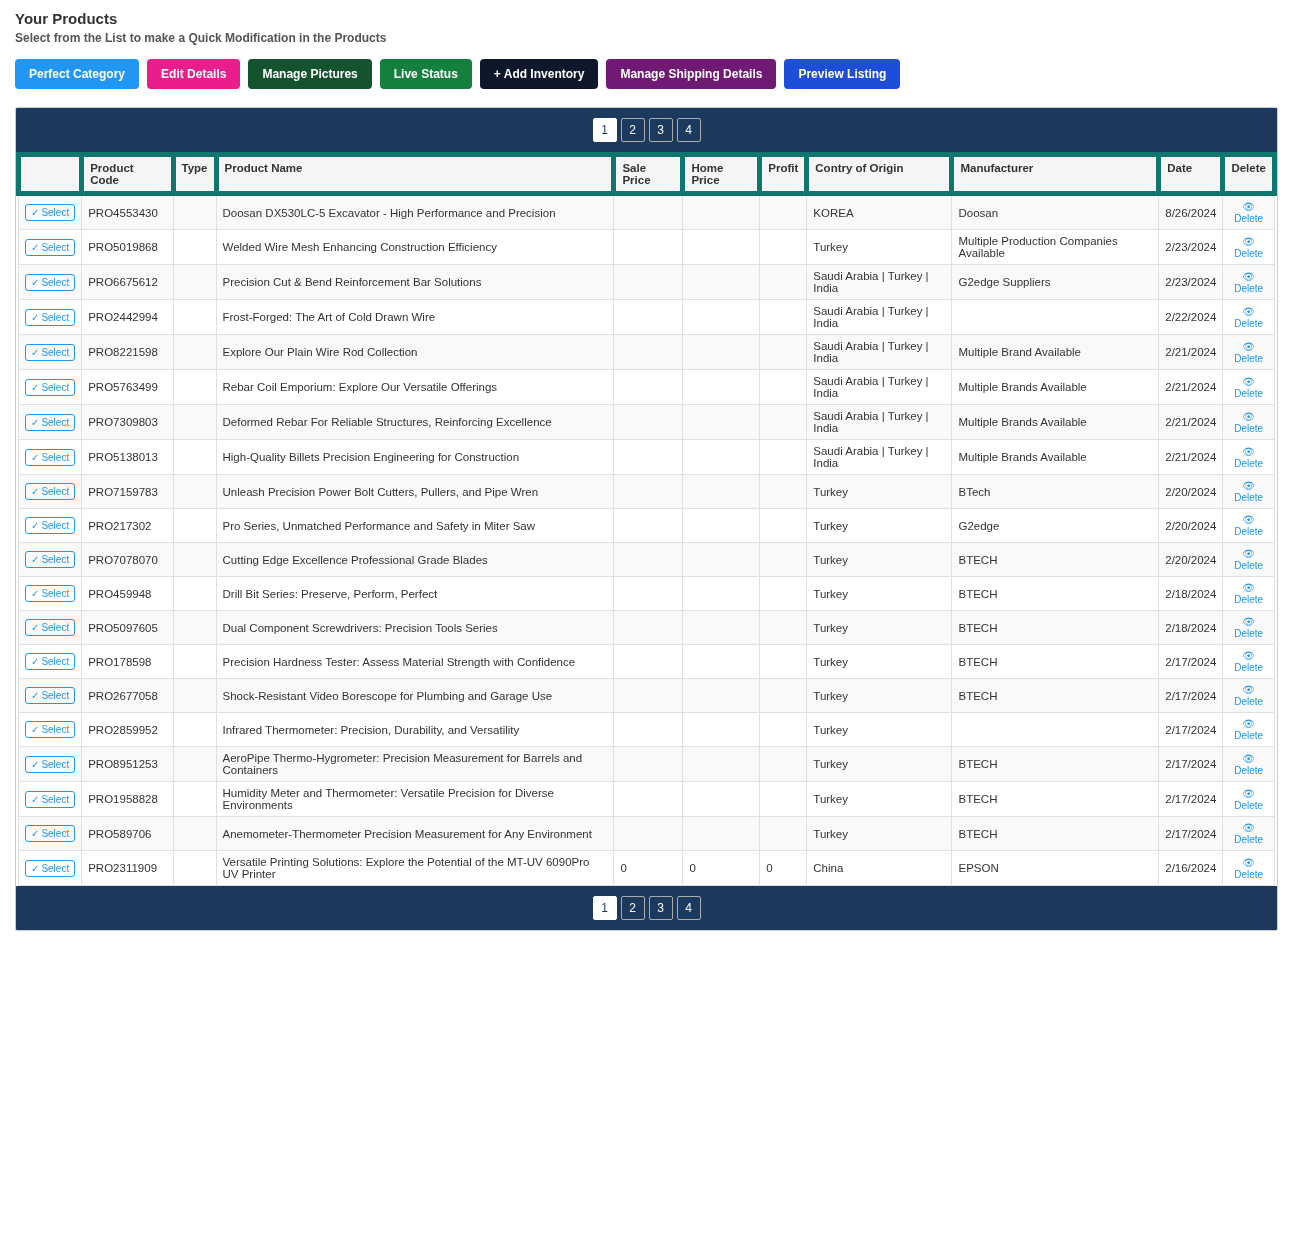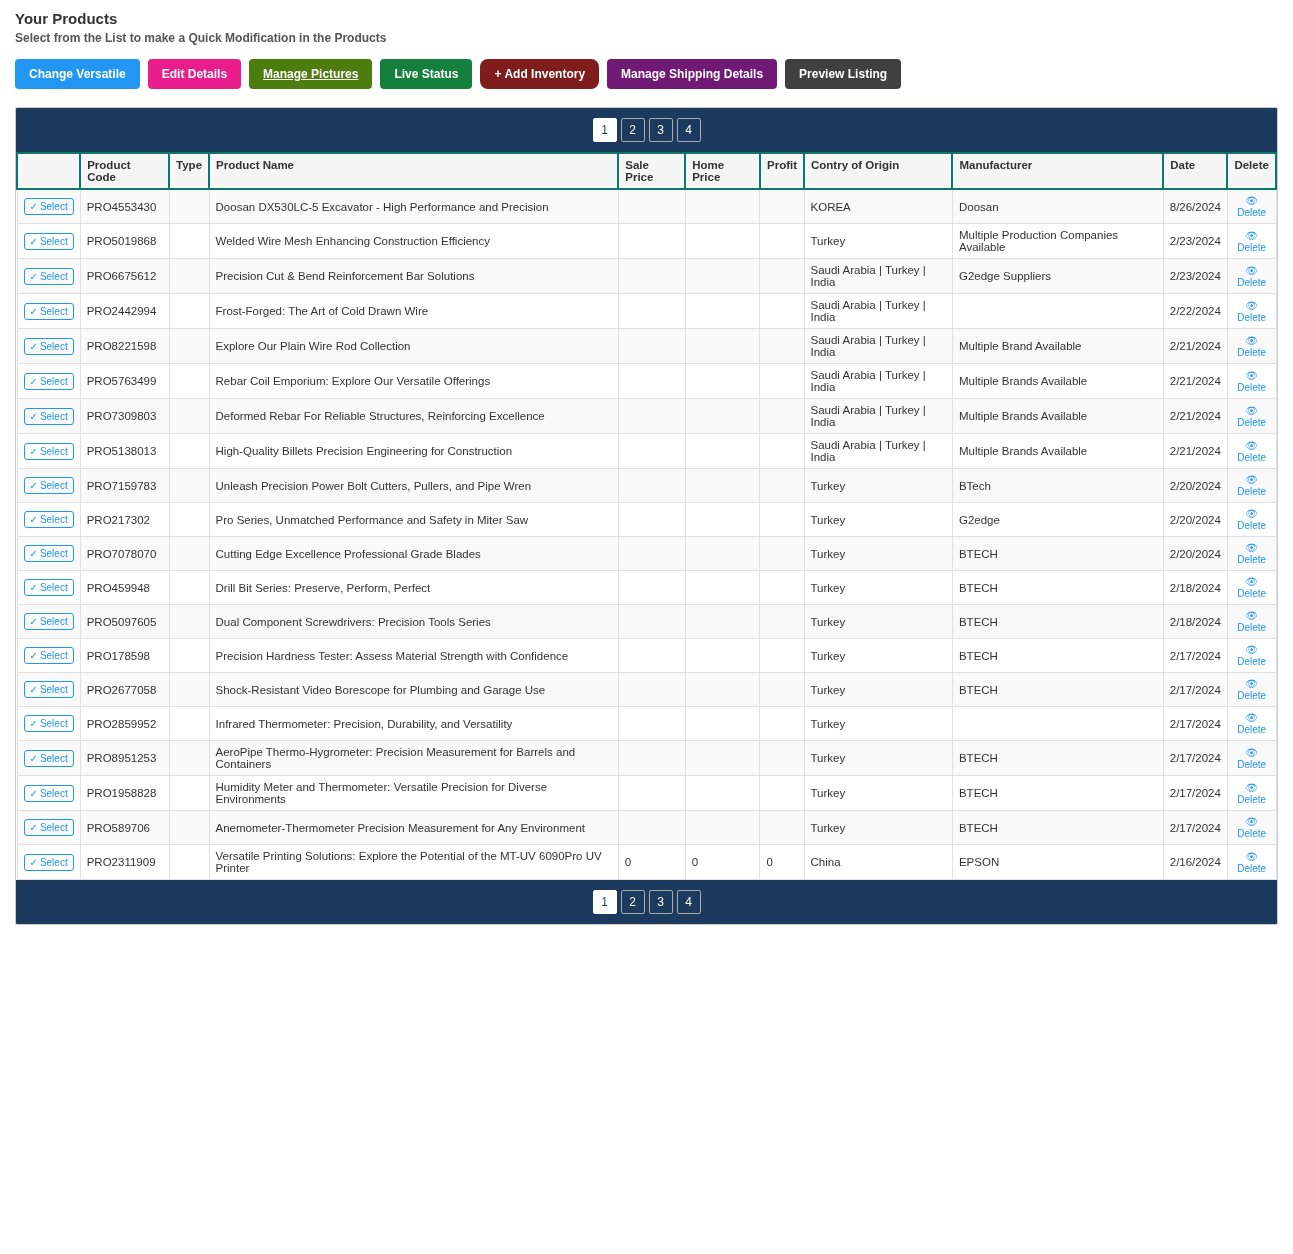--- a/index.html
+++ b/index.html
@@ -13,25 +13,25 @@
       padding: 8px 14px;
       border: none;
       border-radius: 4px;
       cursor: pointer;
       font-size: 12px;
       font-weight: bold;
       color: #fff;
     }
     .btn-blue { background: #2196f3; }
     .btn-pink { background: #e91e8c; text-align: right; }
-    .btn-orange { background: #4d7c0f; text-decoration: underline; }
+    .btn-orange { background: #14532d; }
     .btn-teal { background: #15803d; }
-    .btn-green-light { background: #7f1d1d; border-radius: 8px; }
+    .btn-green-light { background: #0f172a; }
     .btn-green { background: #701a75; }
-    .btn-cyan { background: #404040; }
+    .btn-cyan { background: #1d4ed8; }
 
     .table-wrapper { border: 1px solid #ccc; border-radius: 2px; overflow: hidden; }
 
     .pagination-bar {
       background: #1c3a5e;
       display: flex;
       justify-content: center;
       align-items: center;
       padding: 10px;
       gap: 4px;
@@ -48,21 +48,21 @@
     }
     .page-btn.active { background: #fff; color: #1c3a5e; border-color: #fff; }
 
     table {
       width: 100%;
       border-collapse: collapse;
       font-size: 11.5px;
     }
     thead th {
       background: #f5f5f5;
-      border: 2px solid #0f766e;
+      border: 5px solid #0f766e;
       padding: 5px 6px;
       text-align: left;
       font-weight: bold;
       vertical-align: top;
     }
     tbody tr:nth-child(odd) { background: #f9f9f9; }
     tbody tr:nth-child(even) { background: #fff; }
     tbody td {
       border: 1px solid #e0e0e0;
       padding: 5px 6px;
@@ -103,21 +103,21 @@
 
     .product-name { color: #333; }
   </style>
 </head>
 <body>
 
 <h1 class="page-title">Your Products</h1>
 <p class="page-subtitle">Select from the List to make a Quick Modification in the Products</p>
 
 <div class="toolbar">
-  <button class="btn btn-blue">Change Versatile</button>
+  <button class="btn btn-blue">Perfect Category</button>
   <button class="btn btn-pink">Edit Details</button>
   <button class="btn btn-orange">Manage Pictures</button>
   <button class="btn btn-teal">Live Status</button>
   <button class="btn btn-green-light">+ Add Inventory</button>
   <button class="btn btn-green">Manage Shipping Details</button>
   <button class="btn btn-cyan">Preview Listing</button>
 </div>
 
 <div class="table-wrapper">
 

